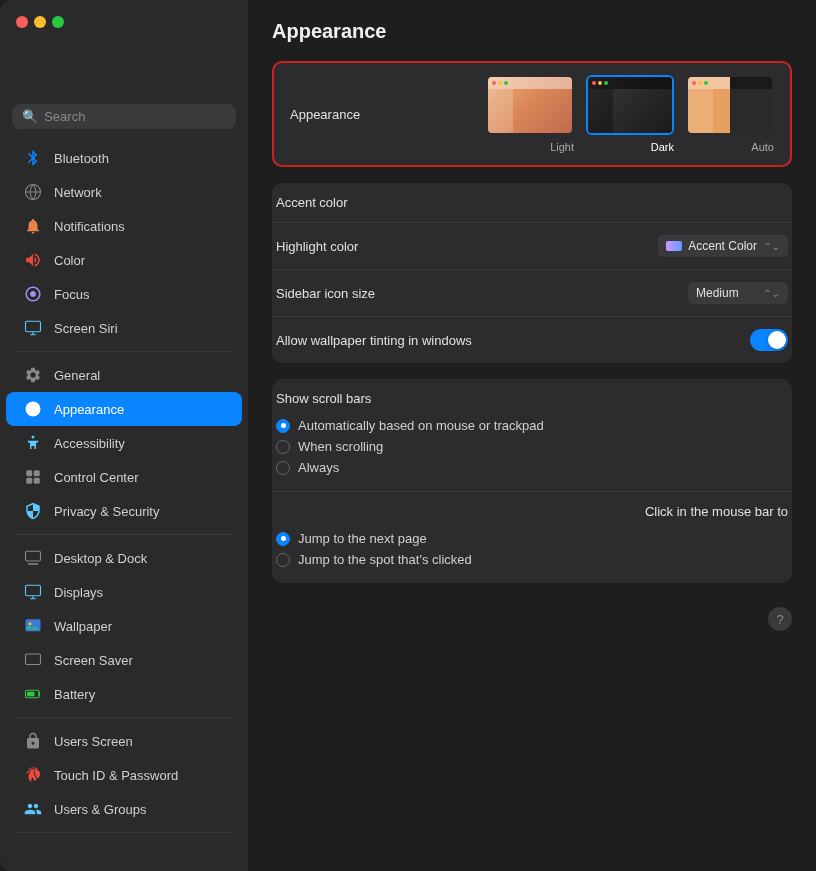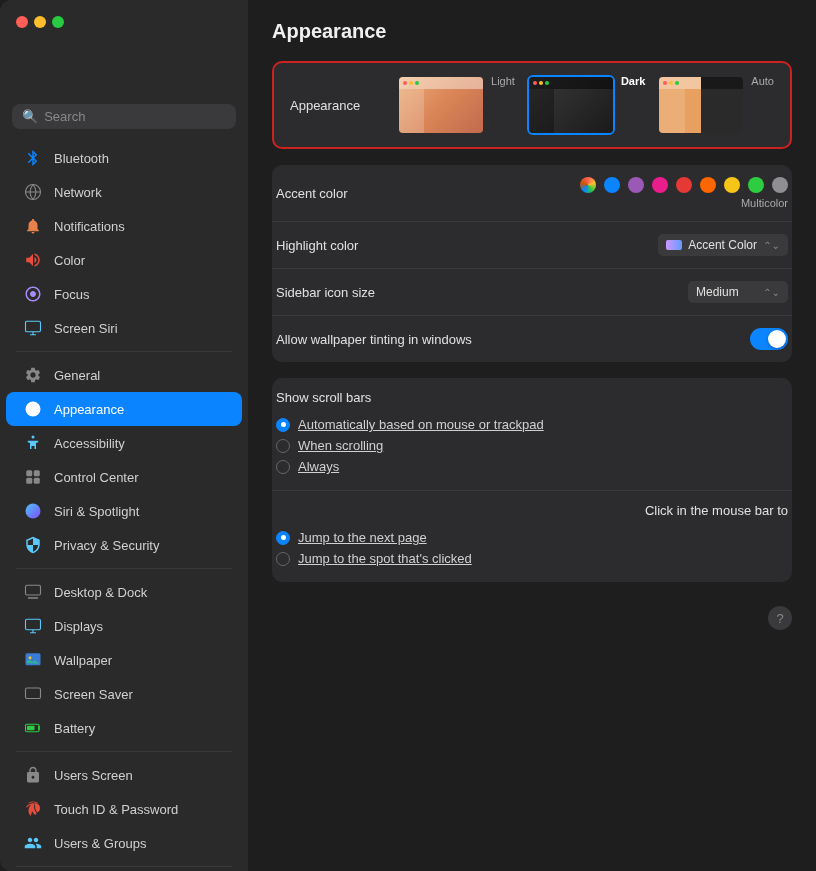--- a/index.html
+++ b/index.html
@@ -140,22 +140,22 @@
     .appearance-section .settings-label {
       align-self: center;
     }
     .appearance-options {
       display: flex;
       gap: 12px;
       align-items: flex-end;
     }
     .appearance-option {
       display: flex;
-      flex-direction: row;
-      align-items: flex-start;
+      flex-direction: column;
+      align-items: flex-end;
       gap: 6px;
       cursor: pointer;
     }
     .appearance-thumbnail {
       width: 88px;
       height: 60px;
       border-radius: 6px;
       overflow: hidden;
       border: 2px solid transparent;
       position: relative;
@@ -200,21 +200,21 @@
     .thumb-light .thumb-topbar { background: rgba(255,255,255,0.5); }
     .thumb-dark .thumb-topbar { background: rgba(0,0,0,0.5); }
     .thumb-light .thumb-dot { background: #888; }
     .thumb-dark .thumb-dot { background: #555; }
     .appearance-option-label {
       font-size: 11px;
       color: #aaa;
     }
     .appearance-option.selected .appearance-option-label {
       color: #fff;
-      font-weight: 700;
+      font-weight: 400;
     }
 
     
     .accent-colors {
       display: flex;
       flex-direction: column;
       align-items: flex-end;
       gap: 4px;
     }
     .color-dots {
@@ -305,21 +305,20 @@
     .radio-circle.selected::after {
       content: '';
       width: 5px;
       height: 5px;
       border-radius: 50%;
       background: white;
     }
     .radio-label {
       font-size: 13px;
       color: #d0d0d0;
-      text-decoration: underline;
     }
     .block-section {
       background: #2c2c2e;
       border-radius: 10px;
       margin-bottom: 16px;
       overflow: hidden;
     }
     .block-row {
       padding: 12px 4px;
       border-bottom: 1px solid #3a3a3c;
@@ -450,34 +449,20 @@
       <div class="sidebar-item">
         <span class="item-icon">
           <svg width="18" height="18" viewBox="0 0 24 24" fill="#888">
               <rect x="3" y="3" width="8" height="8" rx="2" fill="#888"></rect>
               <rect x="13" y="3" width="8" height="8" rx="2" fill="#888"></rect>
               <rect x="3" y="13" width="8" height="8" rx="2" fill="#888"></rect>
               <rect x="13" y="13" width="8" height="8" rx="2" fill="#888"></rect>
             </svg>
         </span>
         <span class="item-label">Control Center</span>
-      </div>
-      <div class="sidebar-item">
-        <span class="item-icon">
-          <svg width="18" height="18" viewBox="0 0 24 24">
-              <defs>
-                <linearGradient id="siri-grad" x1="0%" y1="0%" x2="100%" y2="100%">
-                  <stop offset="0%" style="stop-color:#4fc3f7"></stop>
-                  <stop offset="100%" style="stop-color:#7c4dff"></stop>
-                </linearGradient>
-              </defs>
-              <circle cx="12" cy="12" r="10" fill="url(#siri-grad)"></circle>
-            </svg>
-        </span>
-        <span class="item-label">Siri &amp; Spotlight</span>
       </div>
       <div class="sidebar-item">
         <span class="item-icon">
           <svg width="18" height="18" viewBox="0 0 24 24" fill="#5ac8fa">
               <path d="M12 1L3 5v6c0 5.55 3.84 10.74 9 12 5.16-1.26 9-6.45 9-12V5l-9-4zm0 10.99h7c-.53 4.12-3.28 7.79-7 8.94V12H5V6.3l7-3.11v8.8z"></path>
             </svg>
         </span>
         <span class="item-label">Privacy &amp; Security</span>
       </div>
 
@@ -620,34 +605,20 @@
           <span class="appearance-option-label">Auto</span>
         </div>
       </div>
     </div>
 
     <div class="block-section">
 
       <div class="block-row">
         <div class="block-row-inline">
           <span class="settings-label">Accent color</span>
-          <div class="accent-colors">
-            <div class="color-dots">
-              <div class="color-dot" style="background: conic-gradient(#ff5f57, #ffbd2e, #28ca41, #0a84ff, #cc5500, #ff5f57); border-radius:50%;"></div>
-              <div class="color-dot" style="background:#0a84ff;"></div>
-              <div class="color-dot" style="background:#9b59b6;"></div>
-              <div class="color-dot" style="background:#e91e8c;"></div>
-              <div class="color-dot" style="background:#e53935;"></div>
-              <div class="color-dot" style="background:#ff6600;"></div>
-              <div class="color-dot" style="background:#f5c518;"></div>
-              <div class="color-dot" style="background:#2ecc40;"></div>
-              <div class="color-dot" style="background:#8e8e93;"></div>
-            </div>
-            <span style="font-size:11px;color:#aaa;text-align:right;">Multicolor</span>
-          </div>
         </div>
       </div>
 
       <div class="block-row block-row-inline">
         <span class="settings-label">Highlight color</span>
         <button class="dropdown-btn">
           <div class="swatch"></div>
           <span>Accent Color</span>
           <span class="dropdown-arrow">⌃⌄</span>
         </button>

